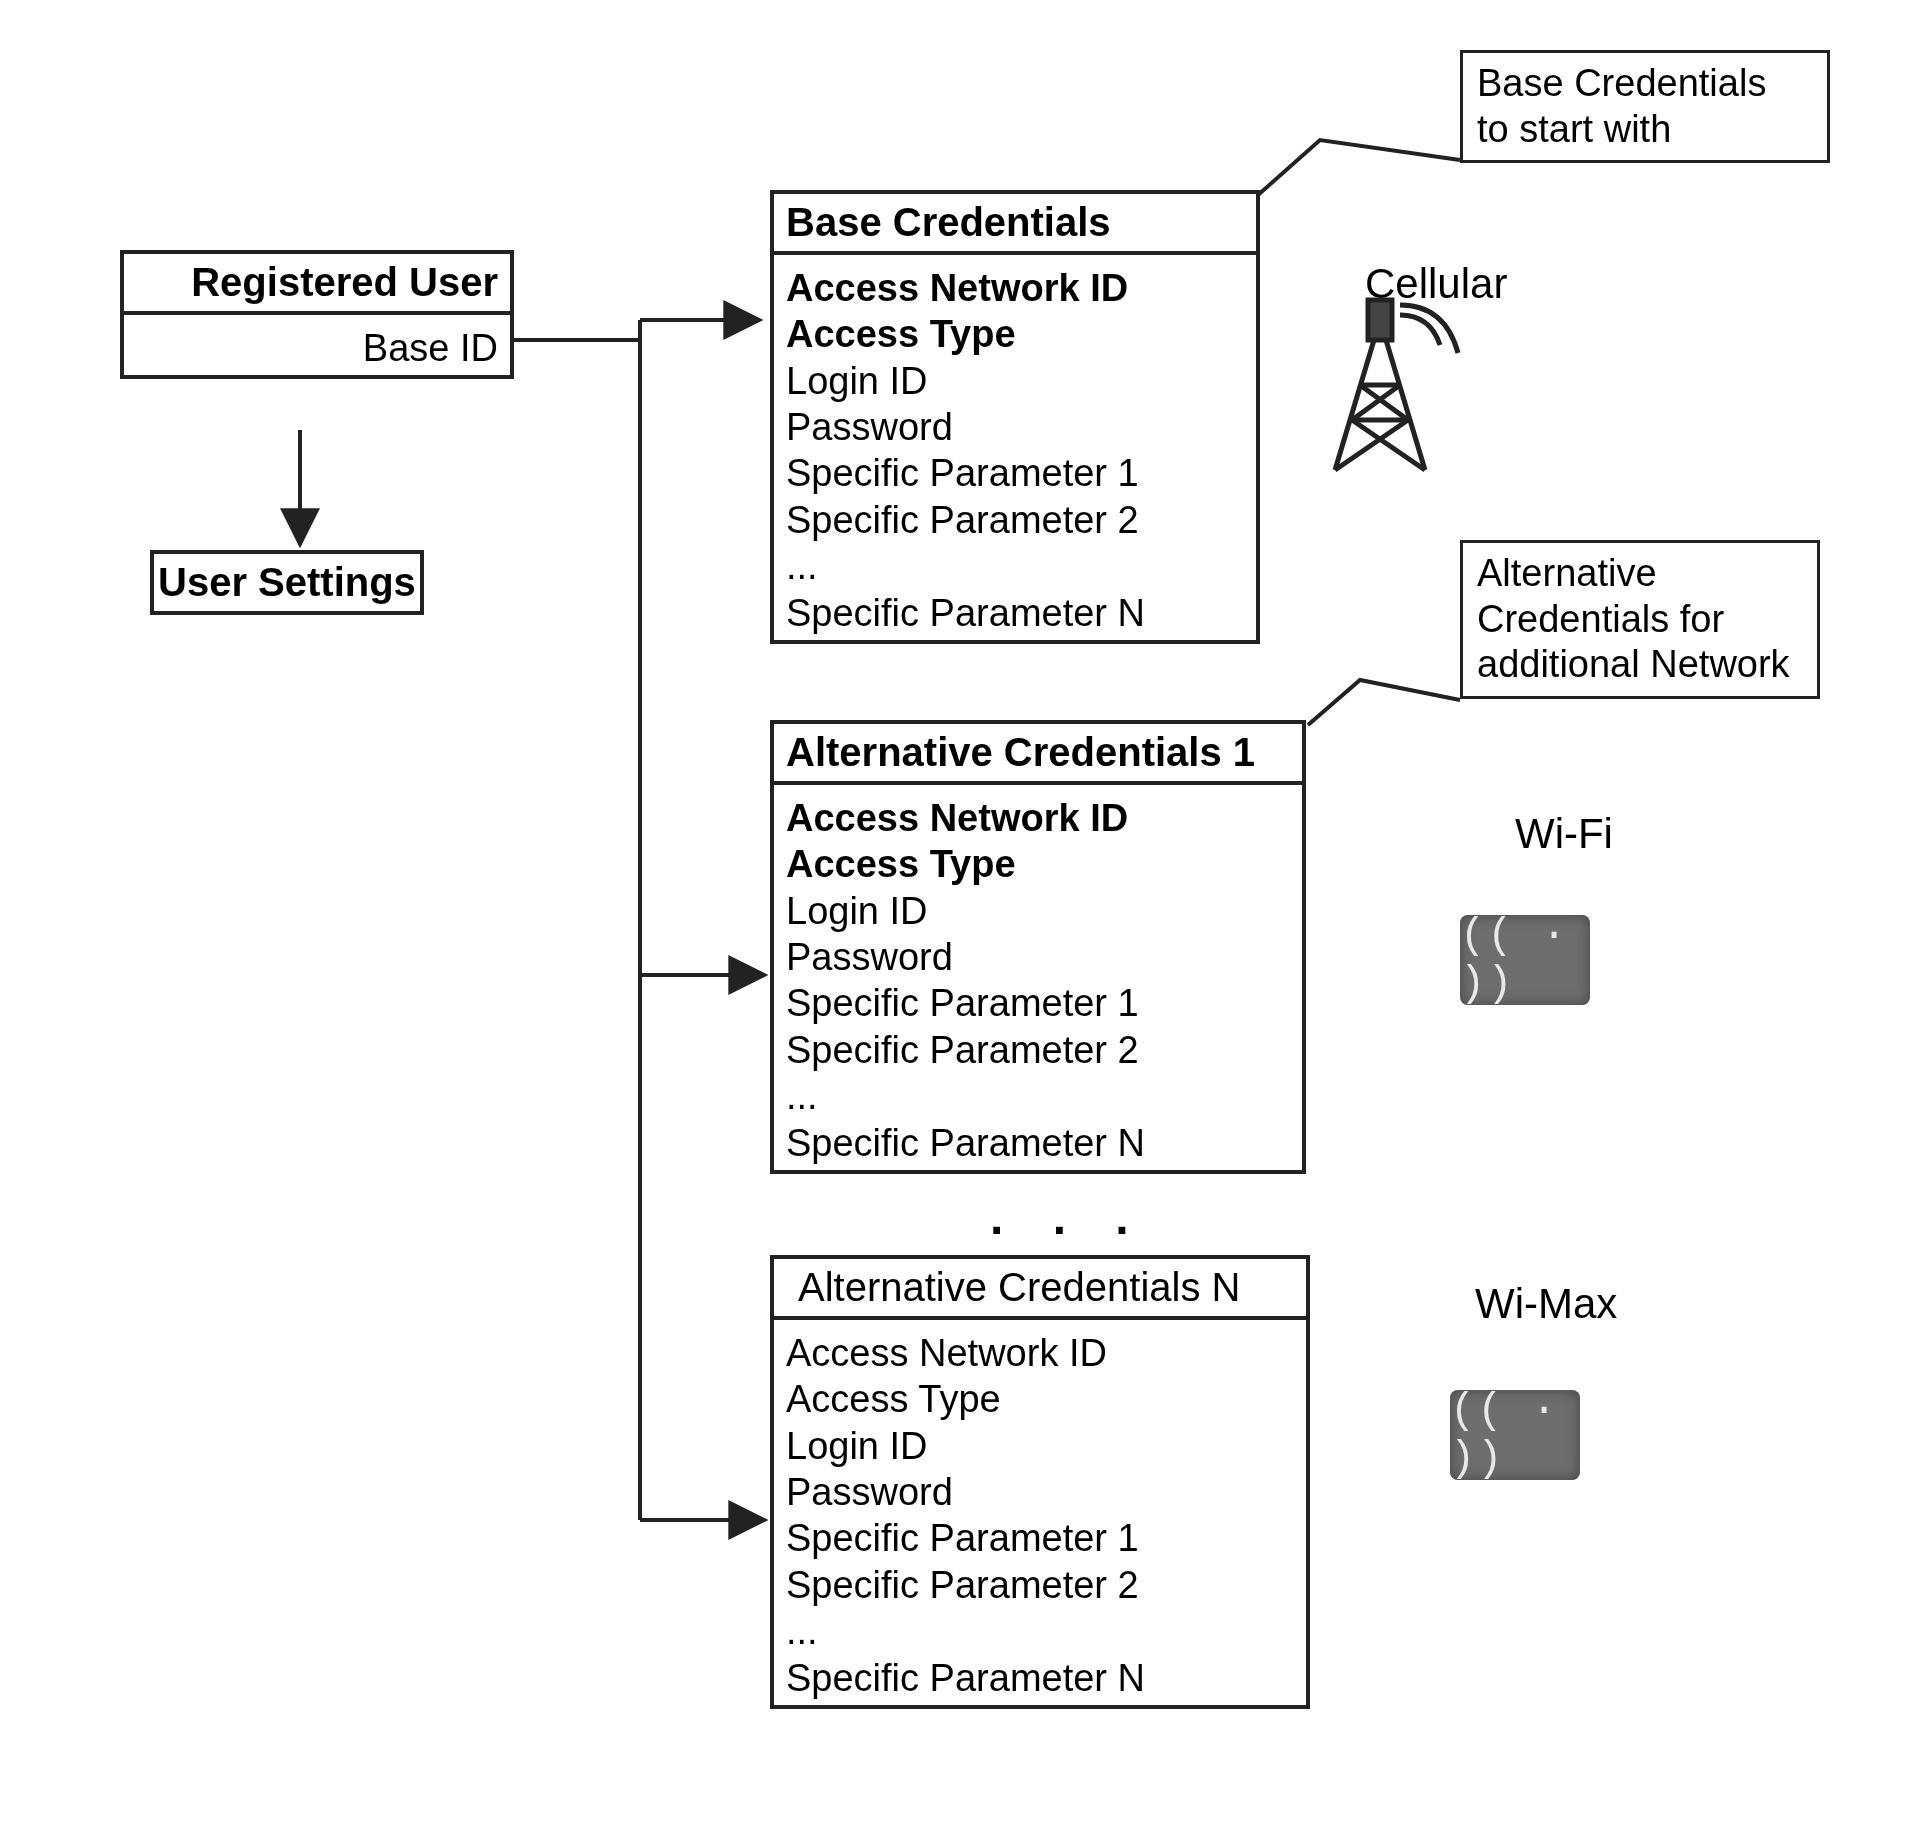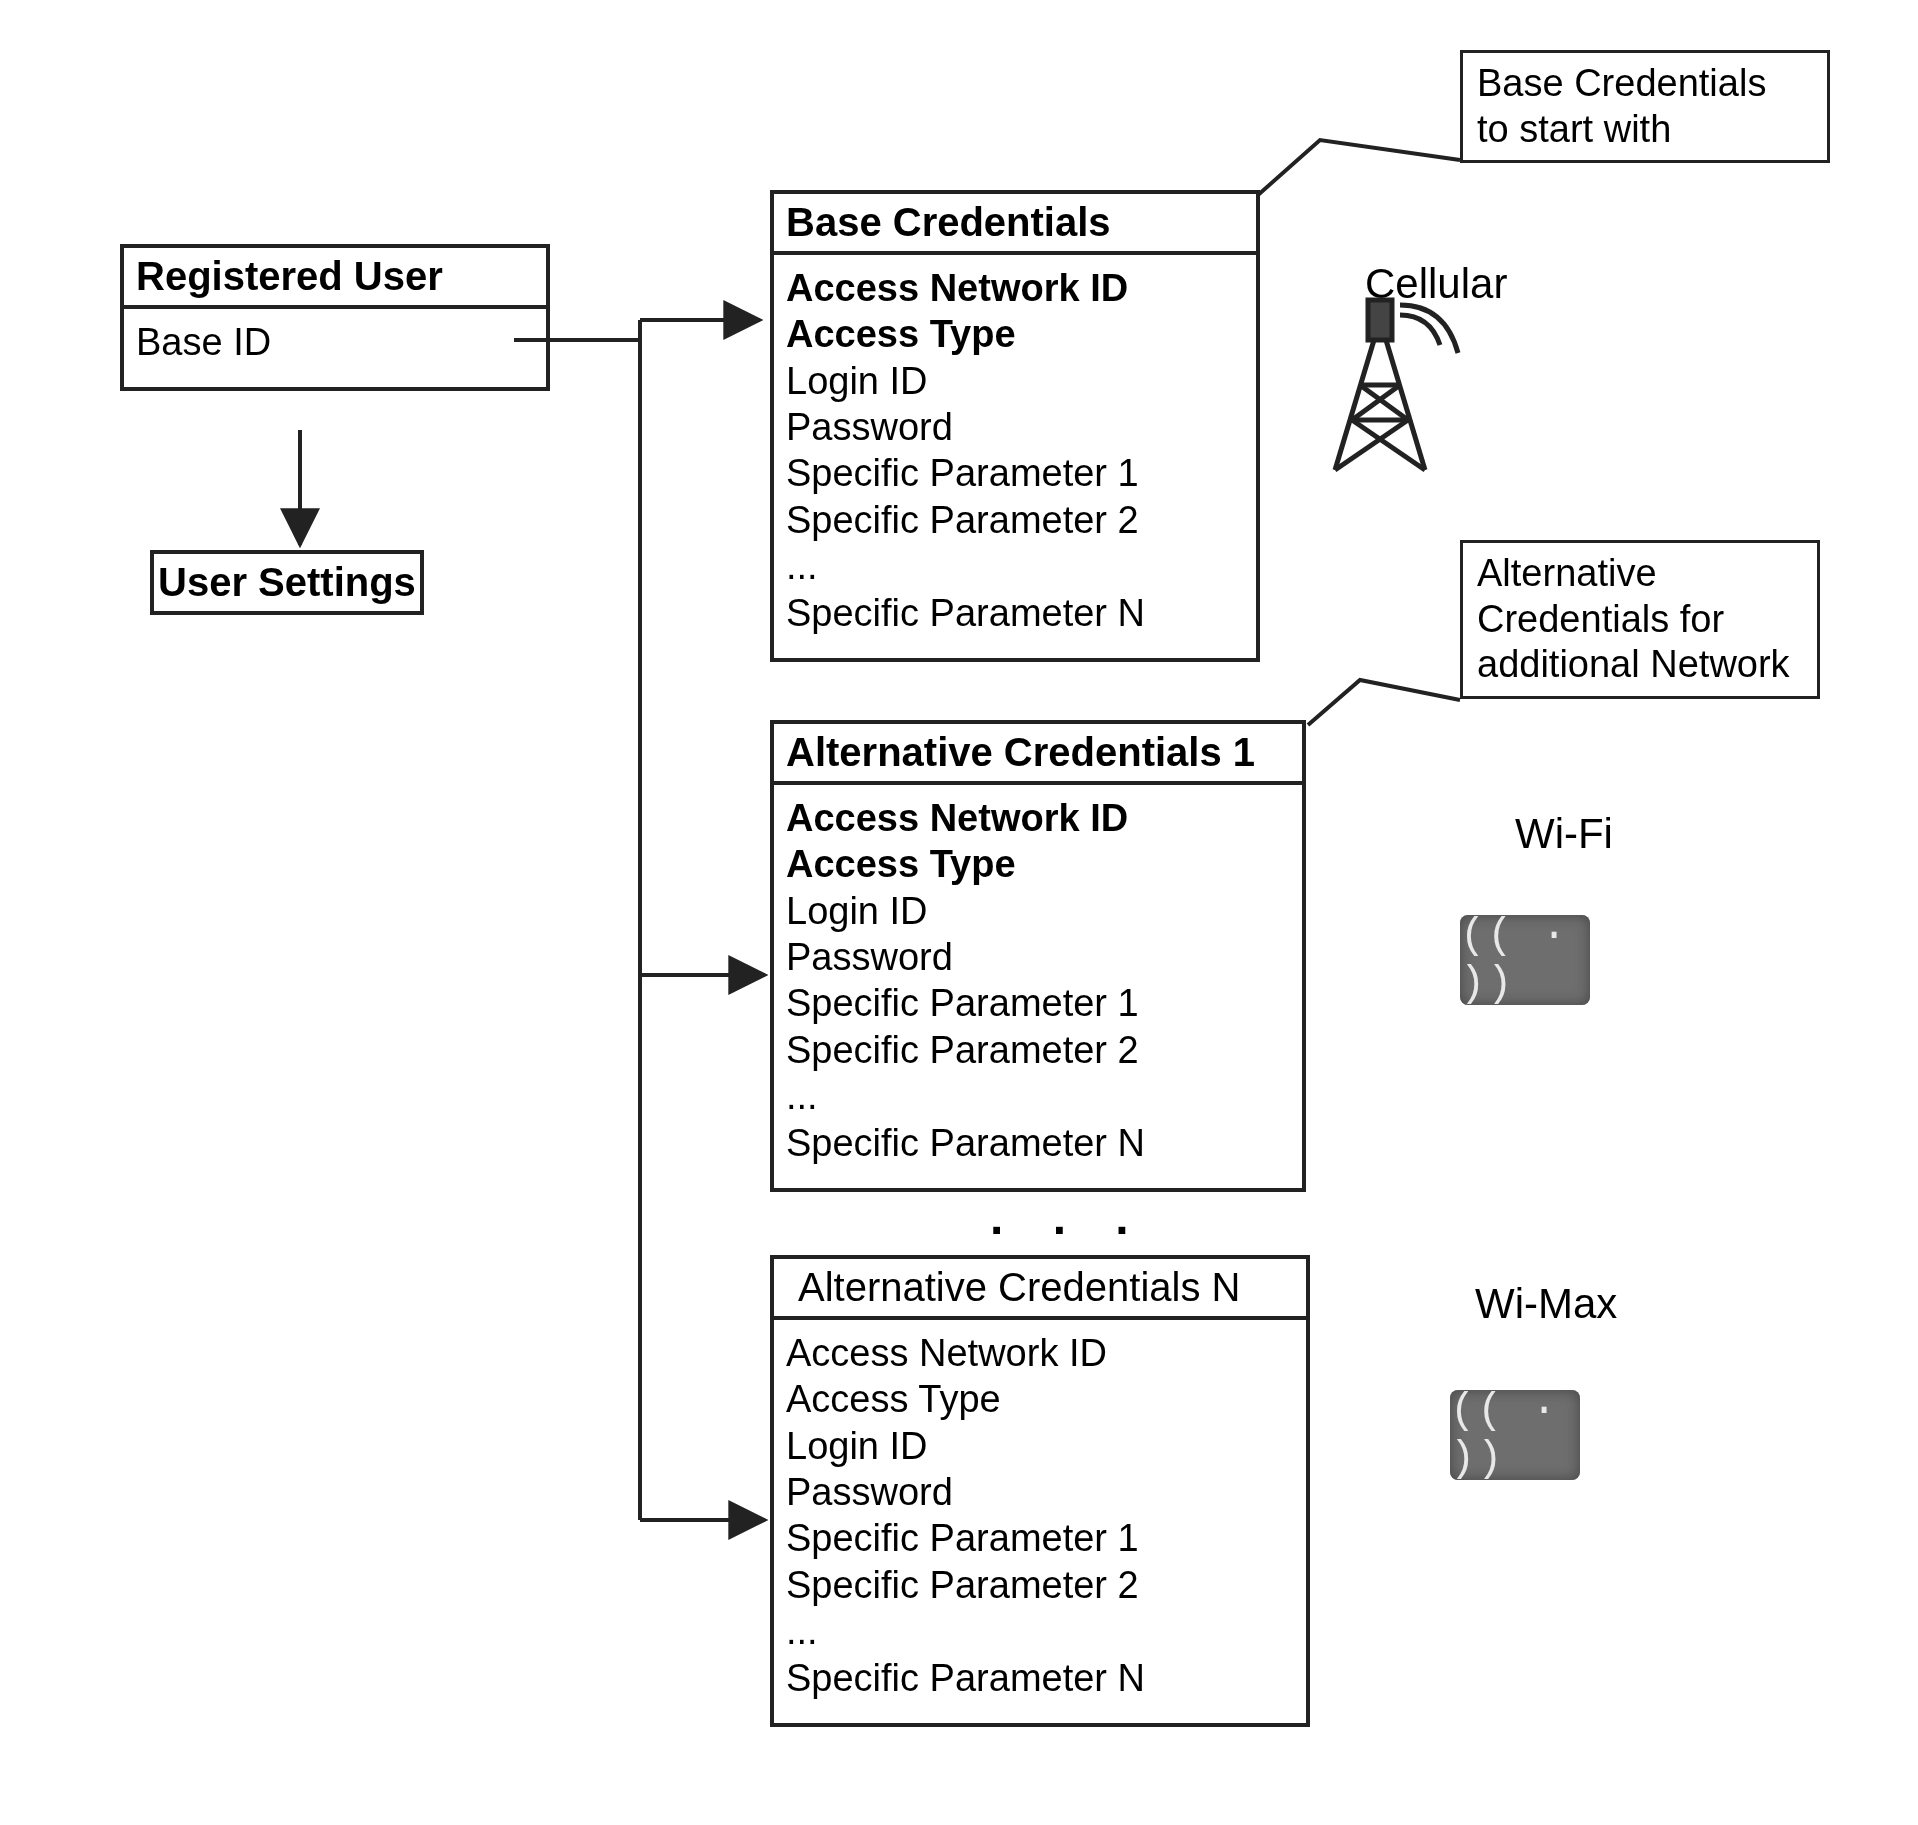--- a/index.html
+++ b/index.html
@@ -27,21 +27,21 @@
     border-bottom: 4px solid #222;
     white-space: nowrap;
   }
   .title-noborder {
     font-weight: bold;
     font-size: 40px;
     padding: 6px 24px;
     white-space: nowrap;
   }
   .body {
-    padding: 10px 12px 22px 12px;
+    padding: 10px 12px 4px 12px;
     font-size: 38px;
     line-height: 1.22;
   }
   .bold { font-weight: bold; }
   .user-settings {
     position: absolute;
     border: 4px solid #222;
     padding: 6px 4px;
     font-weight: bold;
     font-size: 40px;
@@ -88,21 +88,21 @@
     width: 1918px;
     height: 1825px;
     pointer-events: none;
   }
 </style>
 </head>
 <body>
 
 <div class="stage">
 
-  <div class="box" style="left:120px; top:244px; width:430px;">
+  <div class="box" style="left:120px; top:250px; width:394px;text-align:right;">
     <div class="title">Registered User</div>
     <div class="body">
       <div>Base ID</div>
     </div>
   </div>
 
   <div class="user-settings" style="left:150px; top:550px;">
     <span>User Settings</span>
   </div>
 

